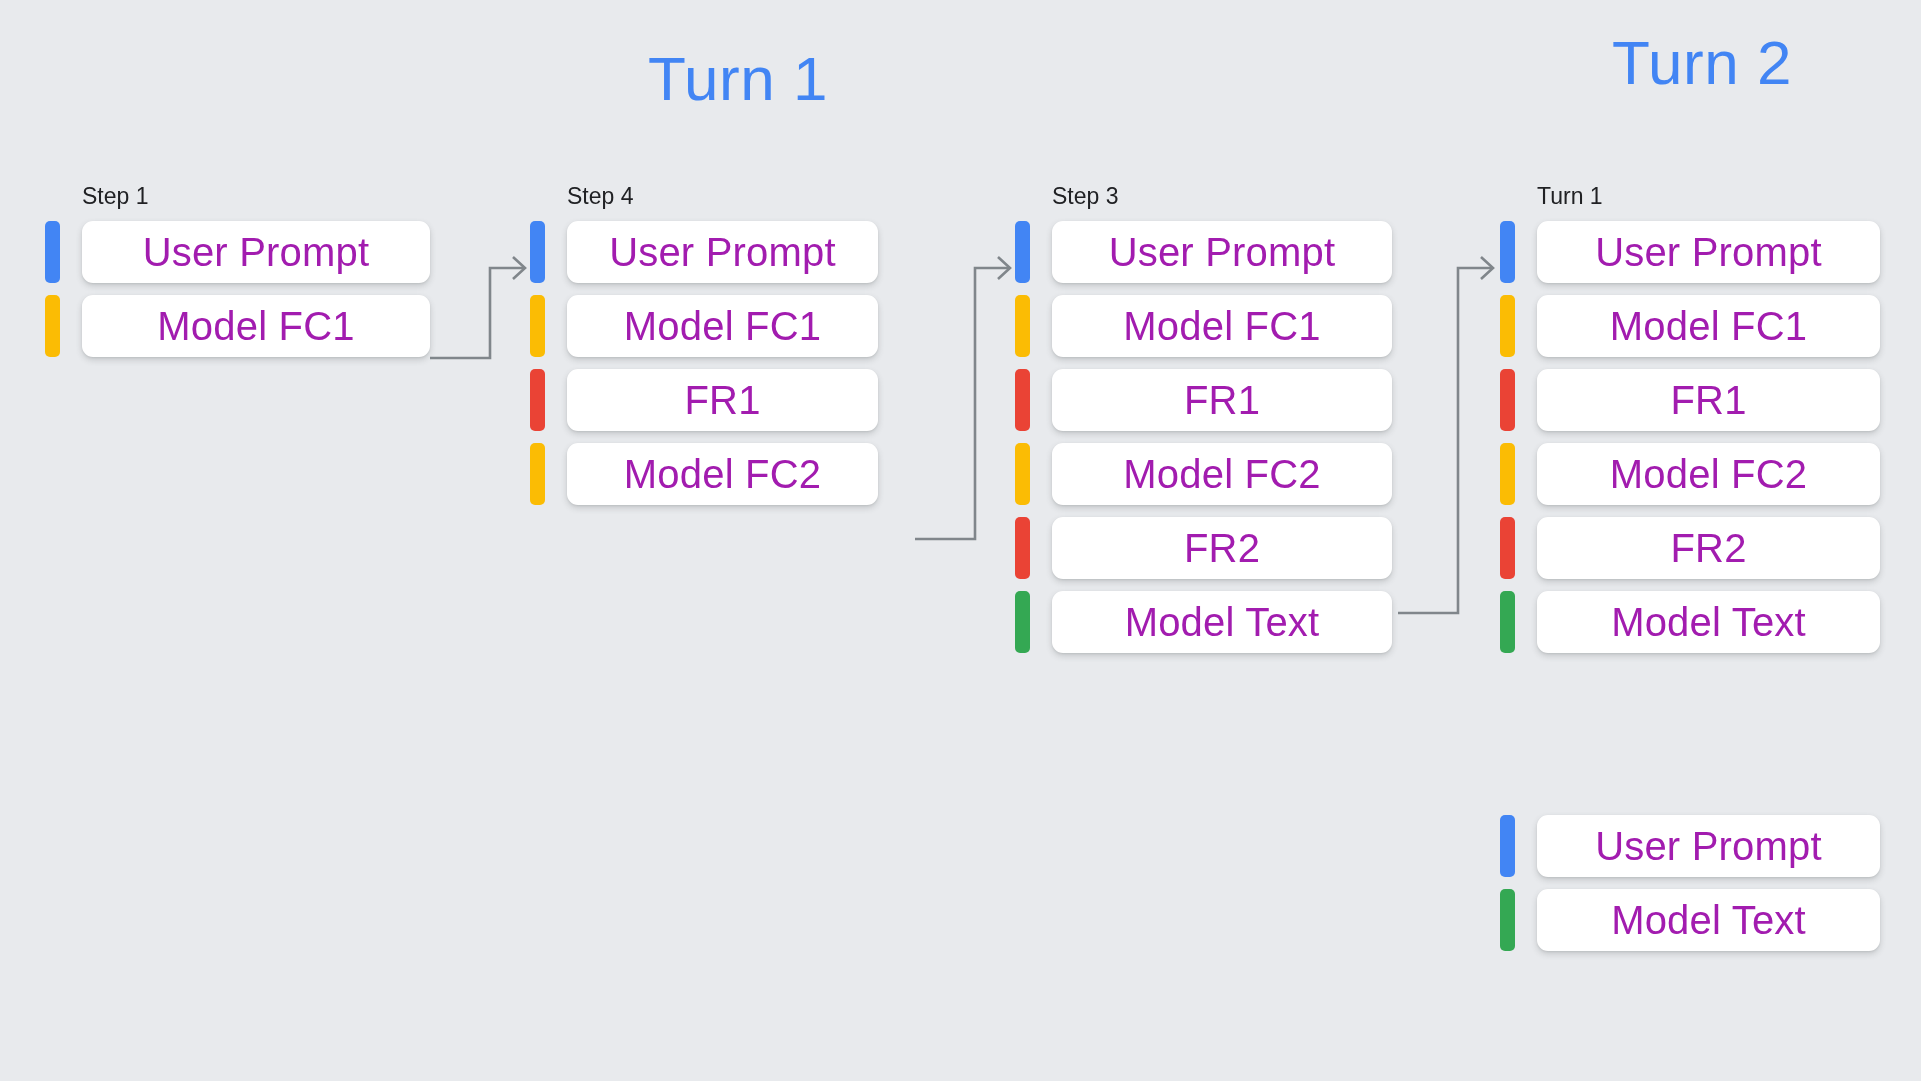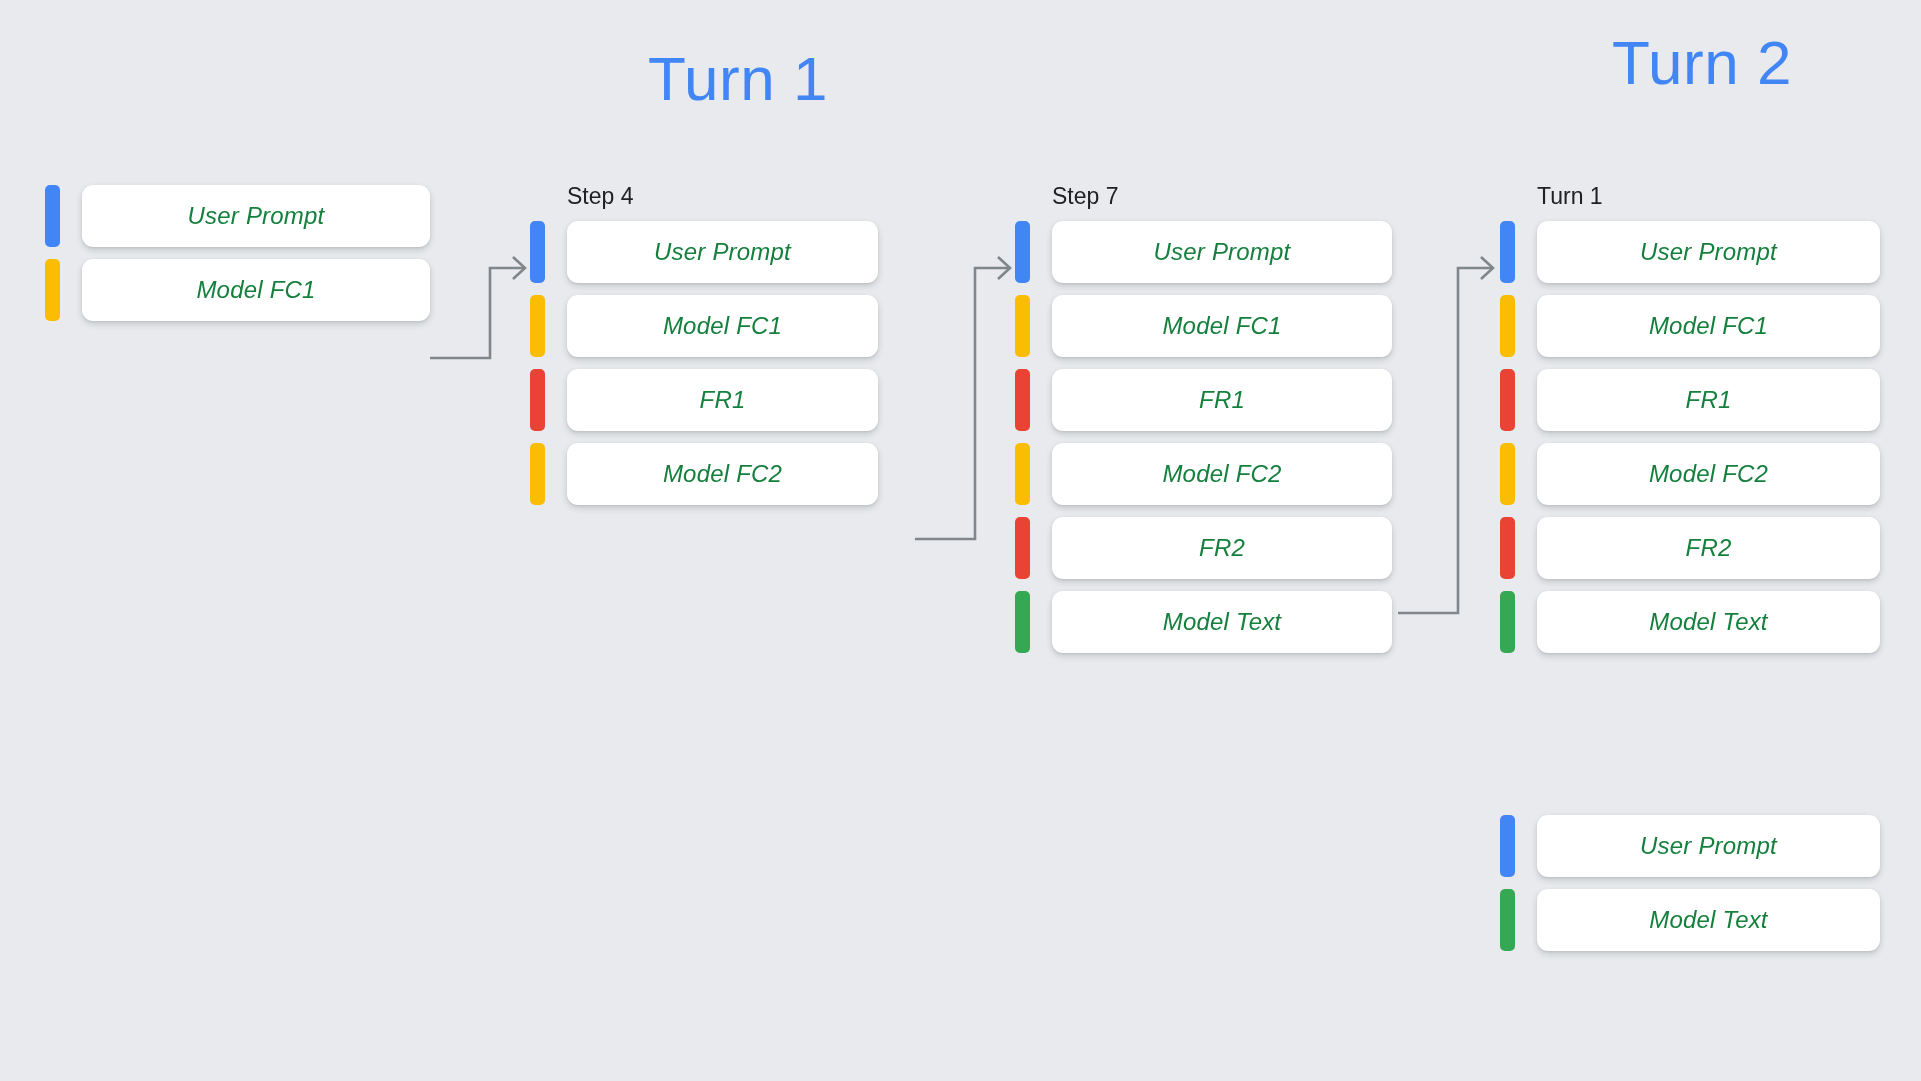--- a/index.html
+++ b/index.html
@@ -55,25 +55,24 @@
 
   .card{
     flex:1 1 auto;
     margin-left:22px;
     background:#ffffff;
     border-radius:11px;
     box-shadow:0 3px 6px rgba(60,64,67,.20), 0 1px 2px rgba(60,64,67,.10);
     display:flex;
     align-items:center;
     justify-content:center;
-    font-size:24px;
-    color:#15803d;
+    font-size:40px;
+    color:#a21caf;
     letter-spacing:.2px;
     white-space:nowrap;
-    font-style:italic;
   }
 
   
   .connector{position:absolute;overflow:visible;pointer-events:none;}
   .connector polyline{
     fill:none;
     stroke:#80868b;
     stroke-width:2.6;
     stroke-linecap:butt;
     stroke-linejoin:miter;
@@ -82,20 +81,21 @@
 </head>
 <body>
 
 <div id="canvas">
 
   <div class="turn-heading" style="left:648px;top:48px;">Turn 1</div>
 
   <div class="turn-heading" style="left:1604px;top:32px;margin-left:8px;">Turn 2</div>
 
   <div class="column" style="left:45px;top:185px;width:385px;">
+    <div class="col-label">Step 1</div>
 
     <div class="row">
       <div class="bar blue"></div>
       <div class="card">User Prompt</div>
     </div>
 
     <div class="row">
       <div class="bar yellow"></div>
       <div class="card">Model FC1</div>
     </div>
@@ -116,21 +116,21 @@
       <div class="bar red"></div>
       <div class="card">FR1</div>
     </div>
     <div class="row">
       <div class="bar yellow"></div>
       <div class="card">Model FC2</div>
     </div>
   </div>
 
   <div class="column" style="left:1015px;top:185px;width:377px;">
-    <div class="col-label">Step 7</div>
+    <div class="col-label">Step 3</div>
 
     <div class="row">
       <div class="bar blue"></div>
       <div class="card">User Prompt</div>
     </div>
     <div class="row">
       <div class="bar yellow"></div>
       <div class="card">Model FC1</div>
     </div>
     <div class="row">

